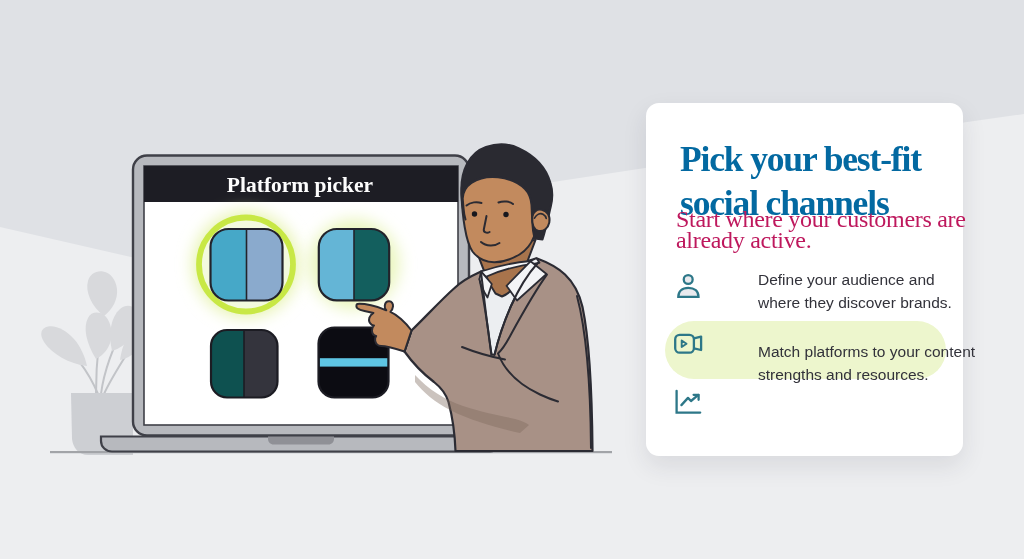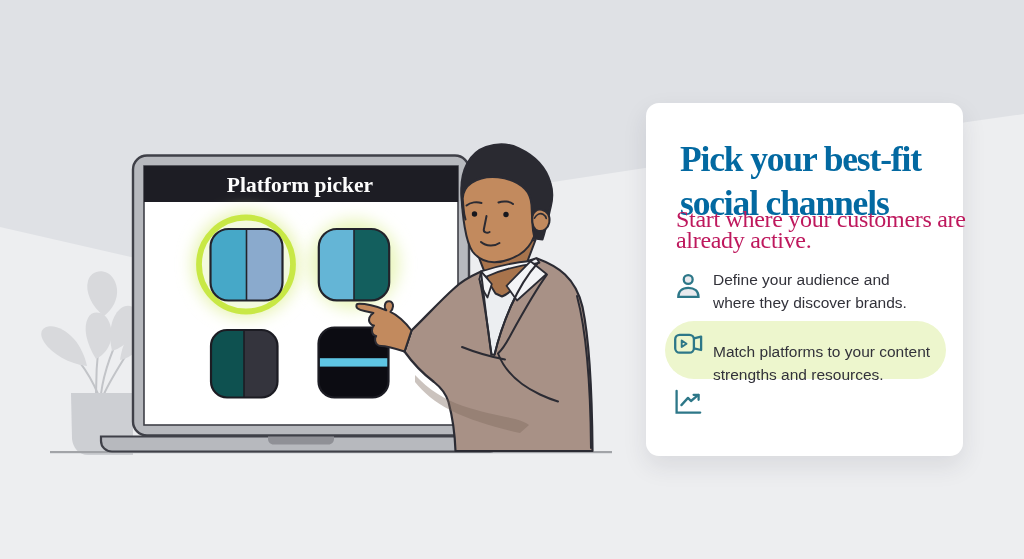--- a/index.html
+++ b/index.html
@@ -2,21 +2,21 @@
 <html><head>
 <meta charset="utf-8">
 <style>
   html,body{margin:0;padding:0;}
   #stage{position:relative;width:1024px;height:559px;overflow:hidden;background:#edeef0;font-family:"Liberation Sans",sans-serif;}
   #illus{position:absolute;left:0;top:0;}
   .card{position:absolute;left:646px;top:103px;width:317px;height:353px;background:#ffffff;border-radius:13px;box-shadow:0 10px 24px rgba(40,40,60,0.10);}
   h1{font-family:"Liberation Serif",serif;font-weight:bold;color:#0369a1;font-size:35.5px;line-height:44px;margin:4px;position:absolute;top:133px;left:676px;letter-spacing:-1.15px;}
   .sub{font-family:"Liberation Serif",serif;color:#be185d;font-size:24px;line-height:21px;position:absolute;top:209px;left:676px;letter-spacing:-0.3px;}
   .pill{position:absolute;left:665px;top:321px;width:281px;height:58px;border-radius:29px;background:#edf6cd;}
-  .bullet{position:absolute;color:#32323a;font-size:15.5px;line-height:23px;}
+  .bullet{position:absolute;color:#32323a;font-size:15.5px;line-height:23px;margin-left:45px;}
   .b1{left:713px;top:268px;}
   .b2{left:713px;top:340px;}
   .b3{left:713px;top:385.5px;}
   .icon{position:absolute;}
 </style>
 </head>
 <body>
 <div id="stage">
 <svg id="illus" width="1024" height="559" viewBox="0 0 1024 559">
   <defs>

